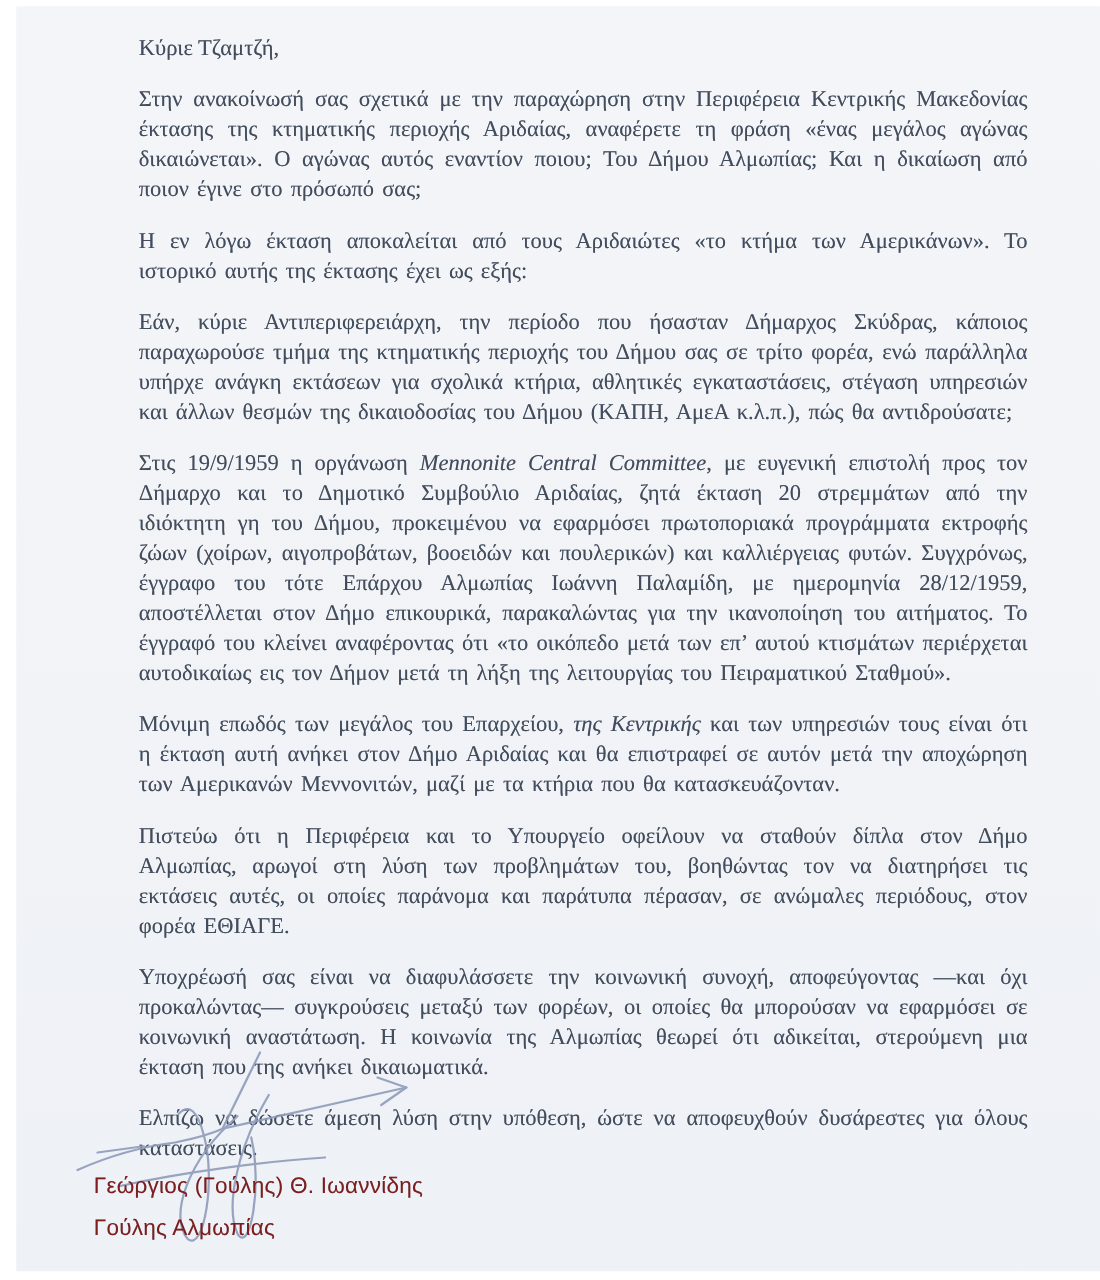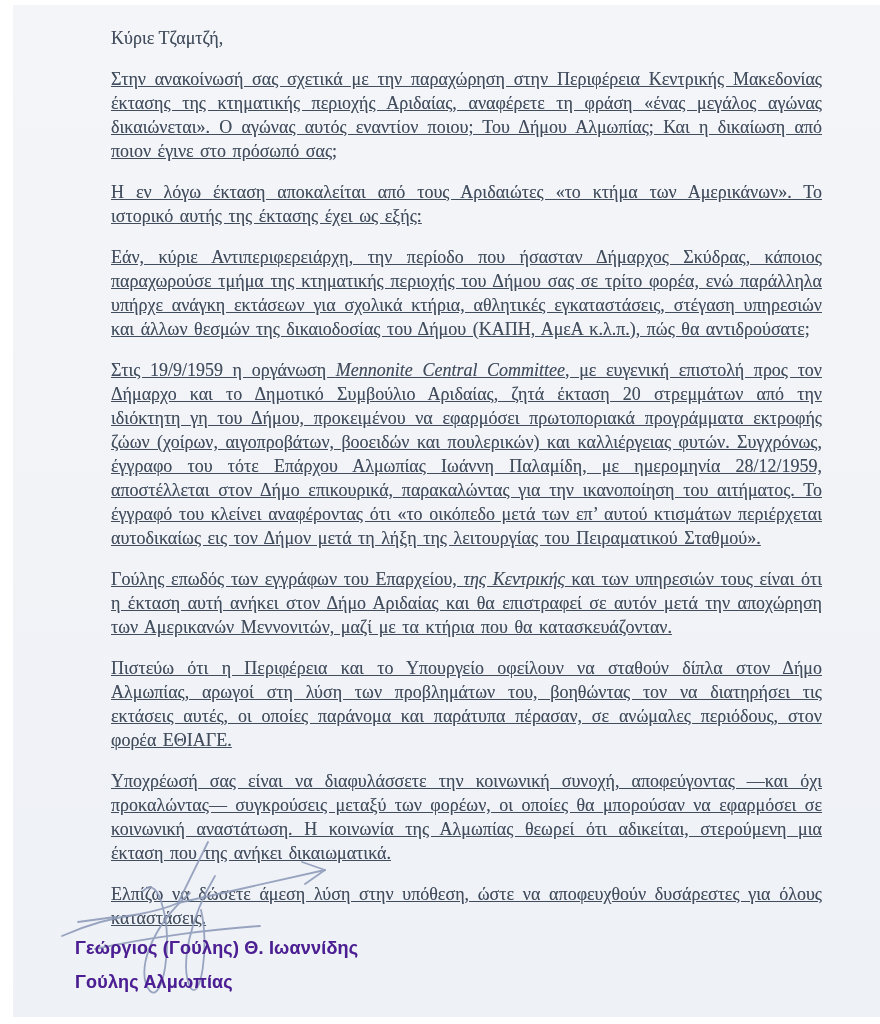--- a/index.html
+++ b/index.html
@@ -11,43 +11,43 @@
     position:absolute;left:13px;top:5px;right:0;bottom:7px;
     background:linear-gradient(180deg,#f3f5f9 0%,#f1f3f7 55%,#eef1f6 100%);
   }
   .letter{
     position:absolute;left:75px;right:58px;top:26px;
     color:#414c5c;font-size:18px;line-height:24px;text-align:justify;
     text-shadow:0 0 0.4px rgba(65,76,92,0.45);
     margin-left:36px;
   }
   .salutation{margin:0 0 17px 0;text-align:left;}
-  p.body-par{margin:0 0 17px 0;word-spacing:2px;text-decoration:underline;}
+  p.body-par{margin:0 0 17px 0;word-spacing:2px;}
   .signoff{
     position:absolute;left:75px;top:938px;
     font-family:"Liberation Sans","DejaVu Sans",sans-serif;
-    color:#4c1d95;font-size:18px;font-weight:700;letter-spacing:0.2px;
+    color:#7f1d1d;font-size:18px;font-weight:400;letter-spacing:0.2px;
     text-shadow:0 0 0.4px rgba(74,88,104,0.4);
   }
   .signoff .role{margin-top:13px;}
   svg.sig{position:absolute;left:55px;top:833px;pointer-events:none;}
 </style>
 </head>
 <body>
 
 <div class="scan">
   <div class="paper"></div>
 
   <div class="letter">
     <p class="salutation">Κύριε Τζαμτζή,</p>
     <p class="body-par"><span>Στην ανακοίνωσή σας σχετικά με την παραχώρηση στην Περιφέρεια Κεντρικής Μακεδονίας έκτασης της κτηματικής περιοχής Αριδαίας, αναφέρετε τη φράση «ένας μεγάλος αγώνας δικαιώνεται». Ο αγώνας αυτός εναντίον ποιου; Του Δήμου Αλμωπίας; Και η δικαίωση από ποιον έγινε στο πρόσωπό σας;</span></p>
     <p class="body-par"><span>Η εν λόγω έκταση αποκαλείται από τους Αριδαιώτες «το κτήμα των Αμερικάνων». Το ιστορικό αυτής της έκτασης έχει ως εξής:</span></p>
     <p class="body-par"><span>Εάν, κύριε Αντιπεριφερειάρχη, την περίοδο που ήσασταν Δήμαρχος Σκύδρας, κάποιος παραχωρούσε τμήμα της κτηματικής περιοχής του Δήμου σας σε τρίτο φορέα, ενώ παράλληλα υπήρχε ανάγκη εκτάσεων για σχολικά κτήρια, αθλητικές εγκαταστάσεις, στέγαση υπηρεσιών και άλλων θεσμών της δικαιοδοσίας του Δήμου (ΚΑΠΗ, ΑμεΑ κ.λ.π.), πώς θα αντιδρούσατε;</span></p>
     <p class="body-par"><span>Στις 19/9/1959 η οργάνωση </span><span style="font-style: italic;">Mennonite Central Committee</span><span>, με ευγενική επιστολή προς τον Δήμαρχο και το Δημοτικό Συμβούλιο Αριδαίας, ζητά έκταση 20 στρεμμάτων από την ιδιόκτητη γη του Δήμου, προκειμένου να εφαρμόσει πρωτοποριακά προγράμματα εκτροφής ζώων (χοίρων, αιγοπροβάτων, βοοειδών και πουλερικών) και καλλιέργειας φυτών. Συγχρόνως, έγγραφο του τότε Επάρχου Αλμωπίας Ιωάννη Παλαμίδη, με ημερομηνία 28/12/1959, αποστέλλεται στον Δήμο επικουρικά, παρακαλώντας για την ικανοποίηση του αιτήματος. Το έγγραφό του κλείνει αναφέροντας ότι «το οικόπεδο μετά των επ’ αυτού κτισμάτων περιέρχεται αυτοδικαίως εις τον Δήμον μετά τη λήξη της λειτουργίας του Πειραματικού Σταθμού».</span></p>
-    <p class="body-par"><span>Γούλης επωδός των εγγράφων του Επαρχείου, </span><span style="font-style: italic;">της Κεντρικής</span><span> και των υπηρεσιών τους είναι ότι η έκταση αυτή ανήκει στον Δήμο Αριδαίας και θα επιστραφεί σε αυτόν μετά την αποχώρηση των Αμερικανών Μεννονιτών, μαζί με τα κτήρια που θα κατασκευάζονταν.</span></p>
+    <p class="body-par"><span>Μόνιμη επωδός των μεγάλος του Επαρχείου, </span><span style="font-style: italic;">της Κεντρικής</span><span> και των υπηρεσιών τους είναι ότι η έκταση αυτή ανήκει στον Δήμο Αριδαίας και θα επιστραφεί σε αυτόν μετά την αποχώρηση των Αμερικανών Μεννονιτών, μαζί με τα κτήρια που θα κατασκευάζονταν.</span></p>
     <p class="body-par"><span>Πιστεύω ότι η Περιφέρεια και το Υπουργείο οφείλουν να σταθούν δίπλα στον Δήμο Αλμωπίας, αρωγοί στη λύση των προβλημάτων του, βοηθώντας τον να διατηρήσει τις εκτάσεις αυτές, οι οποίες παράνομα και παράτυπα πέρασαν, σε ανώμαλες περιόδους, στον φορέα ΕΘΙΑΓΕ.</span></p>
     <p class="body-par"><span>Υποχρέωσή σας είναι να διαφυλάσσετε την κοινωνική συνοχή, αποφεύγοντας —και όχι προκαλώντας— συγκρούσεις μεταξύ των φορέων, οι οποίες θα μπορούσαν να εφαρμόσει σε κοινωνική αναστάτωση. Η κοινωνία της Αλμωπίας θεωρεί ότι αδικείται, στερούμενη μια έκταση που της ανήκει δικαιωματικά.</span></p>
     <p class="body-par"><span>Ελπίζω να δώσετε άμεση λύση στην υπόθεση, ώστε να αποφευχθούν δυσάρεστες για όλους καταστάσεις.</span></p>
   </div>
 
   <svg class="sig" width="330" height="175" viewBox="0 0 330 175">
     <g fill="none" stroke-width="1.8" stroke-linecap="round" opacity="0.9" stroke="#8f9cba">
       <path d="M7,103 Q45,86 85,81 Q110,76 123,70"></path>
       <path d="M23,89 L60,84"></path>
       <path d="M123,70 L153,9"></path>

